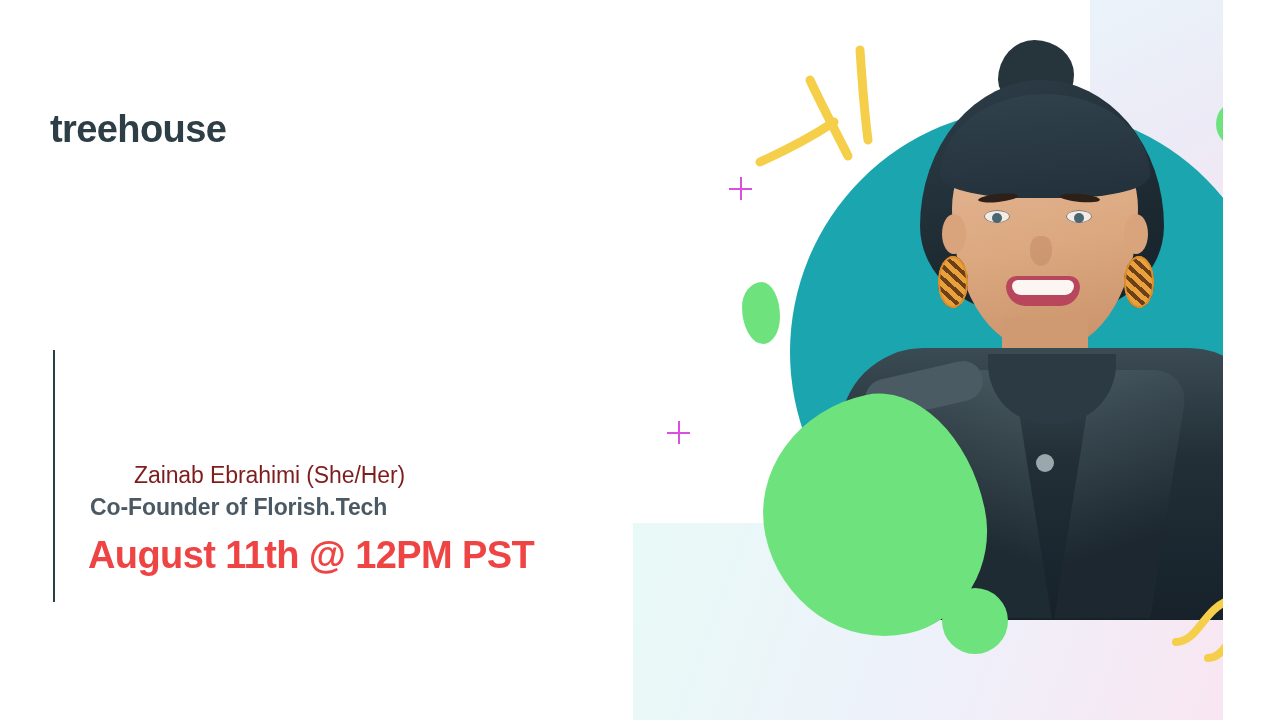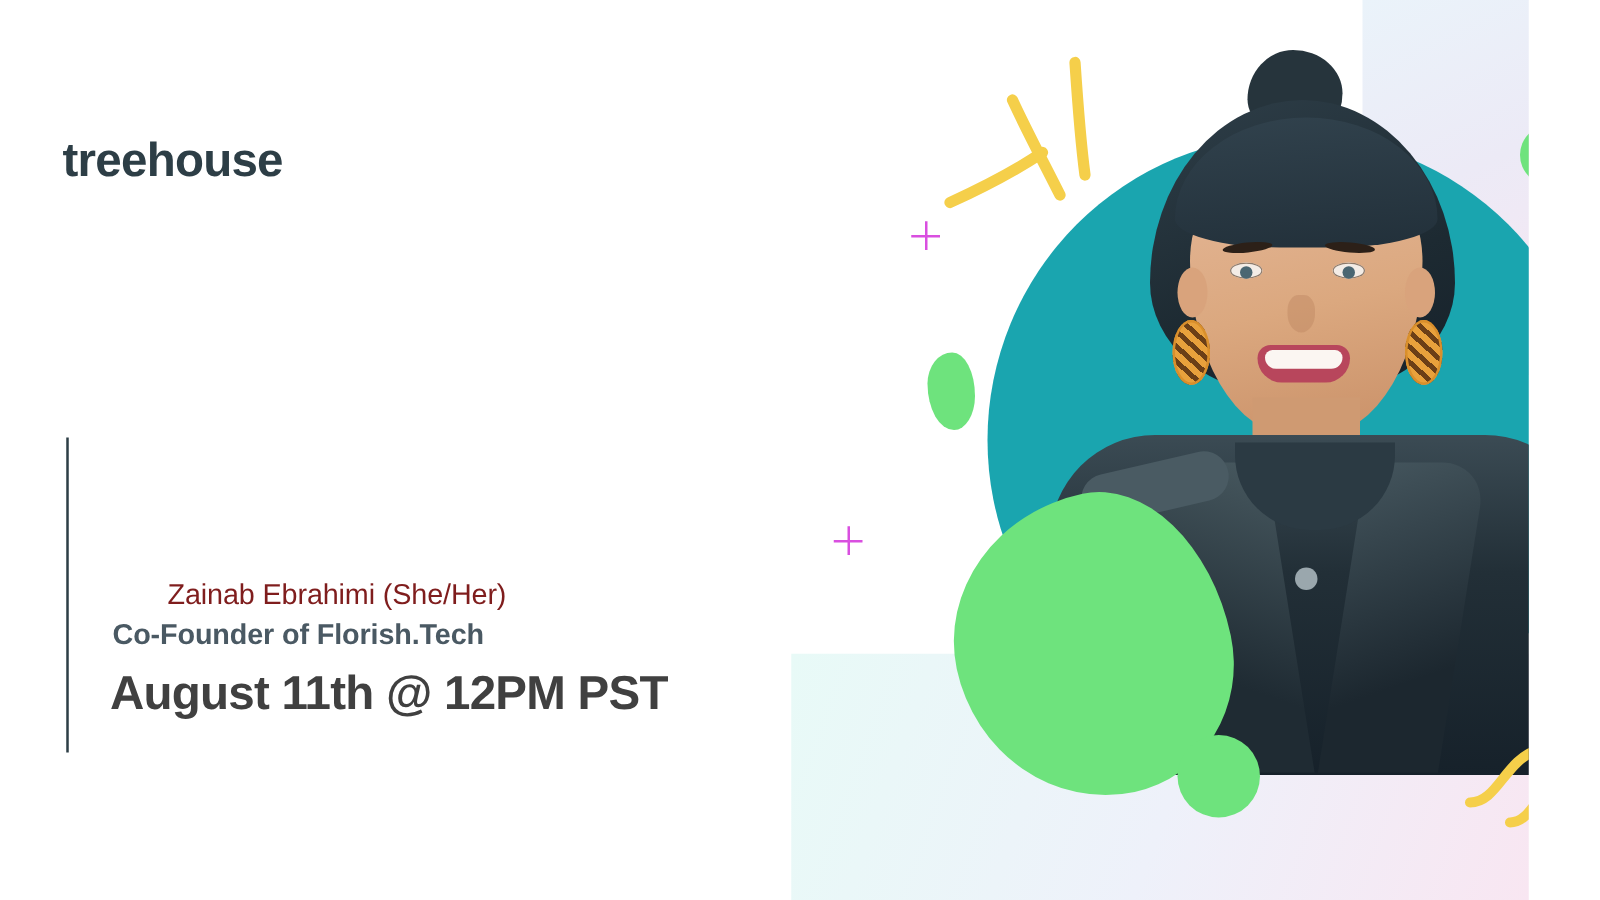--- a/index.html
+++ b/index.html
@@ -291,21 +291,21 @@
   .speaker-role {
     position: absolute; left: 90px; top: 494px;
     font-size: 23px; font-weight: 700;
     letter-spacing: -0.1px;
     color: #4a5963;
   }
   .datetime {
     position: absolute; left: 88px; top: 534px;
     font-size: 38px; font-weight: 700;
     letter-spacing: -0.6px;
-    color: #404040;
+    color: #ef4444;
   }
 </style>
 </head>
 <body>
 
 <div id="slide">
 
   <div class="panel-tr"></div>
   <div class="panel-b"></div>
 

